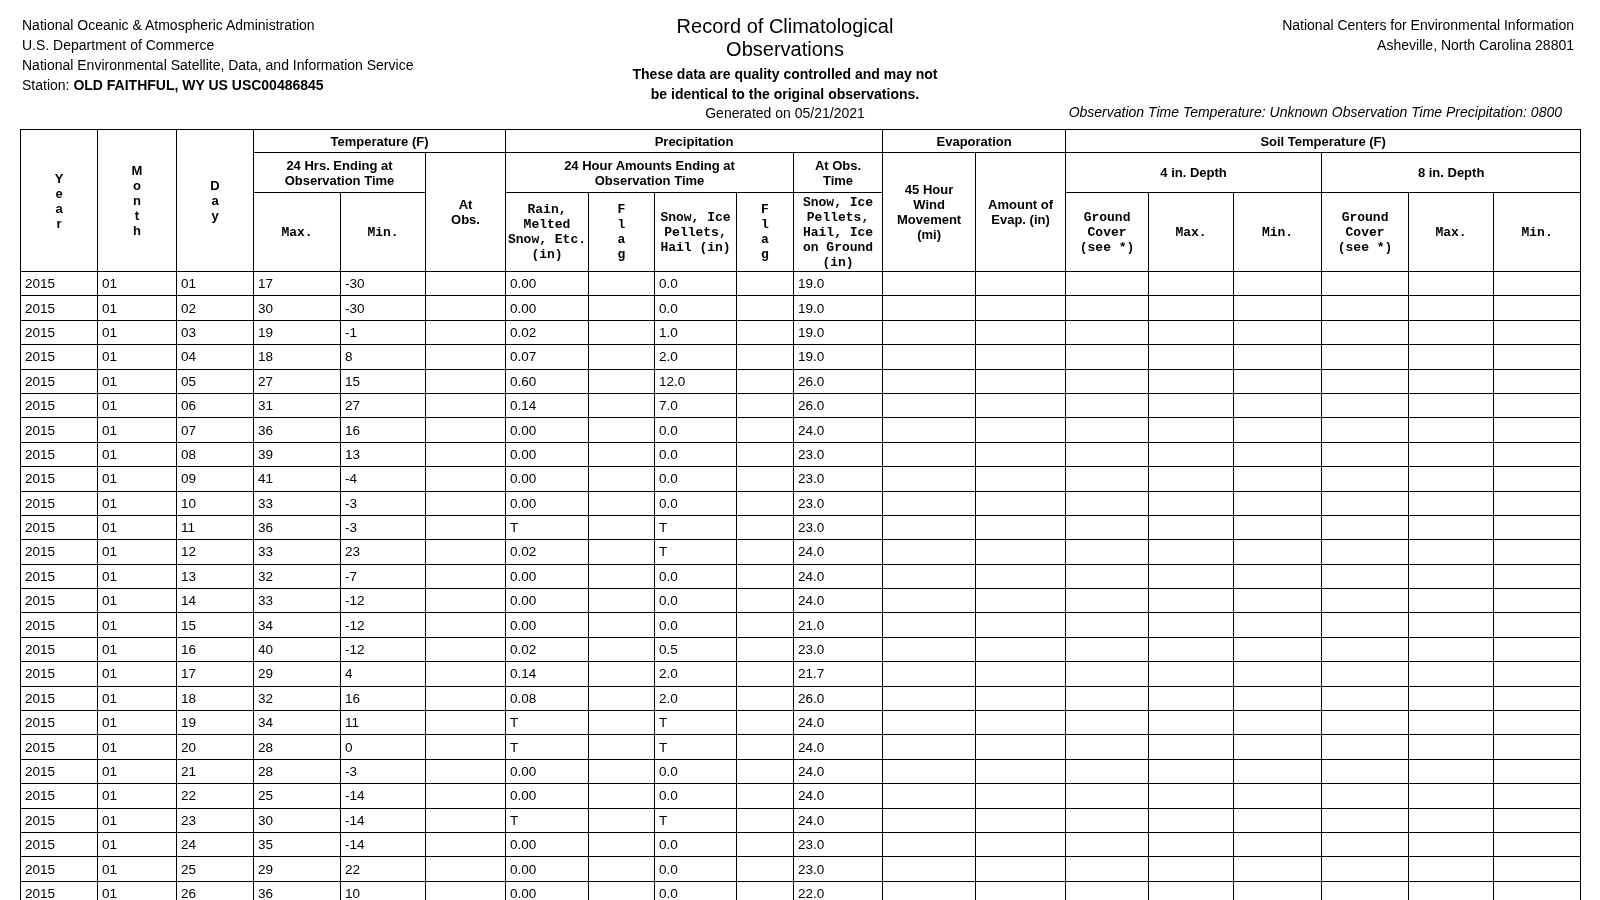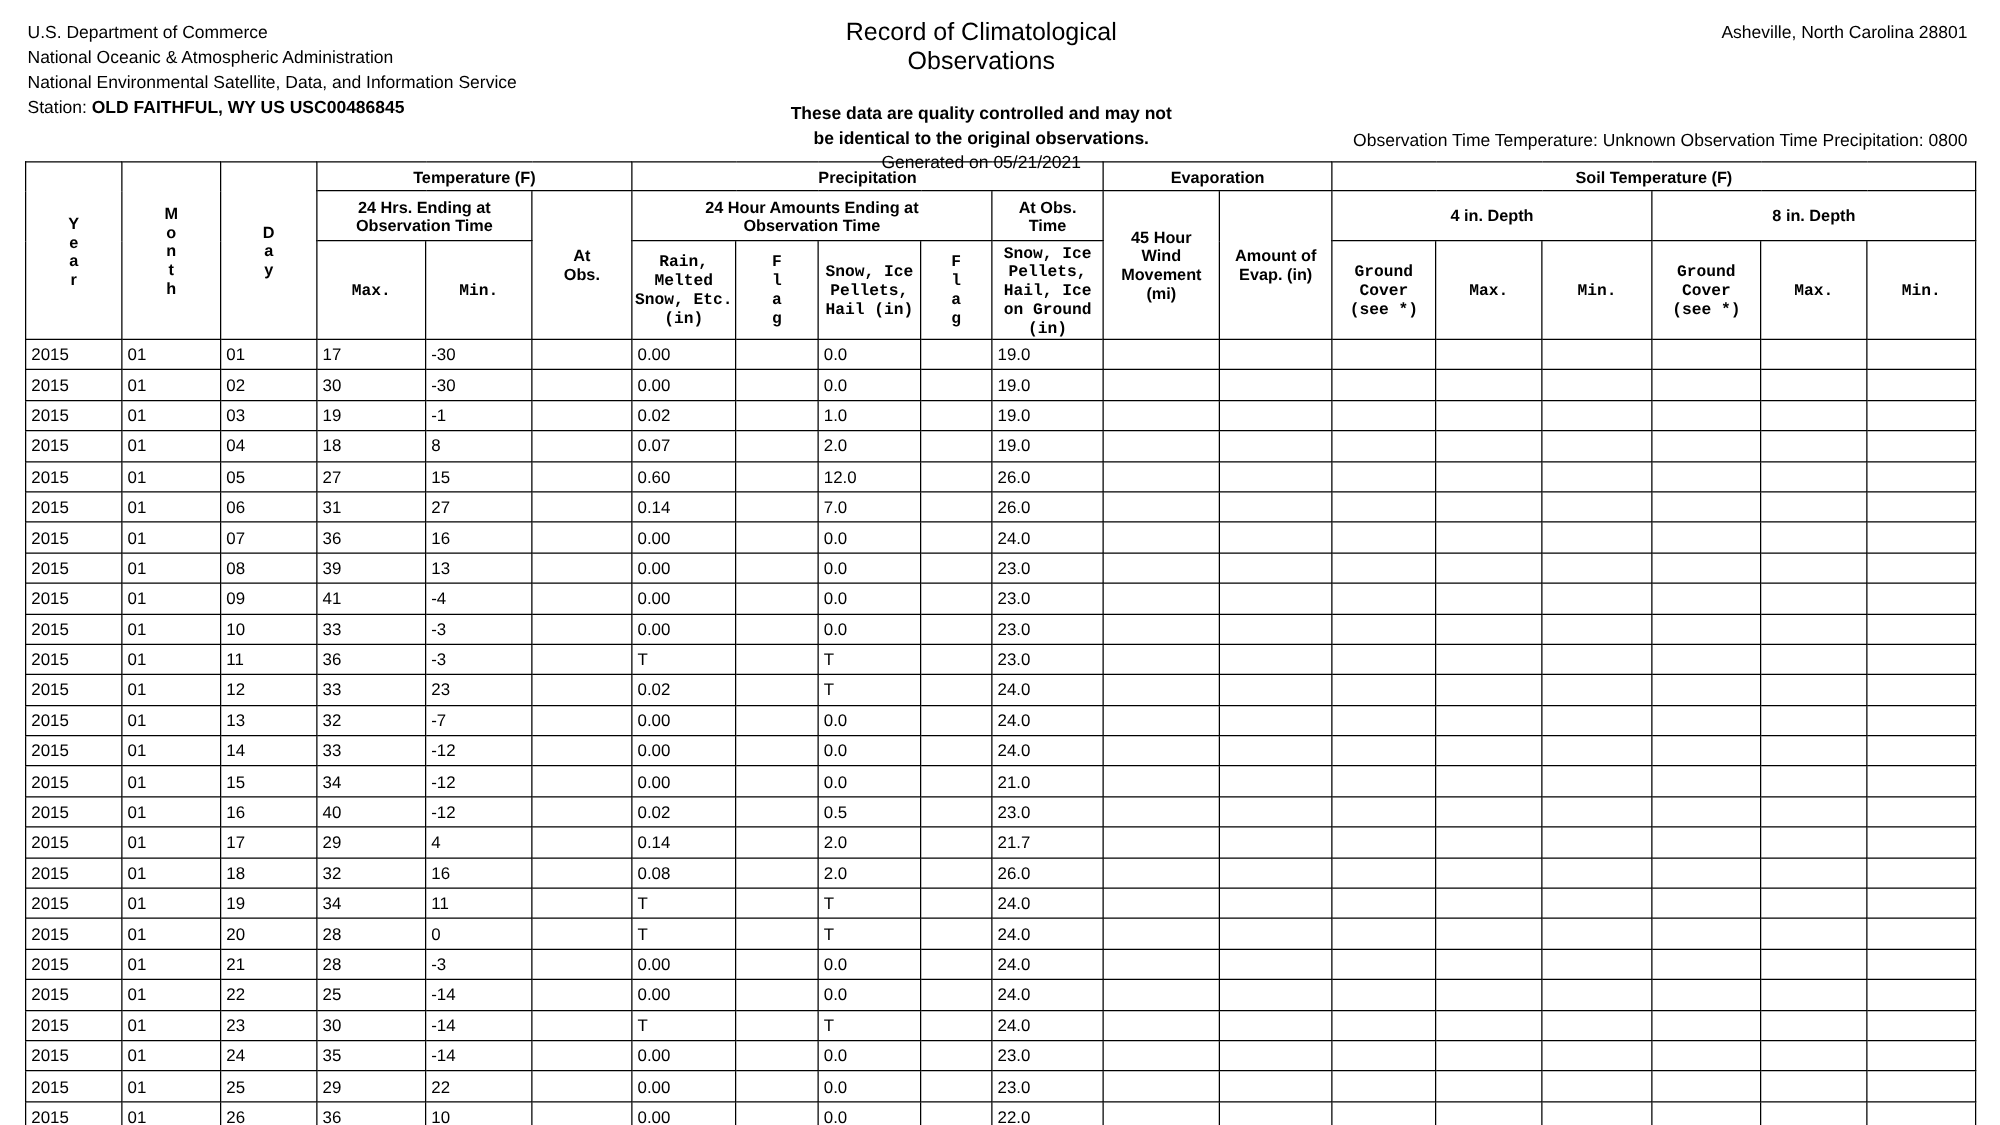--- a/index.html
+++ b/index.html
@@ -35,41 +35,42 @@
     font-size: 20px;
     font-weight: normal;
     line-height: 23px;
     white-space: pre-line;
   }
   .subtitle {
     font-size: 14px;
     font-weight: bold;
     line-height: 20px;
     white-space: pre-line;
-    margin-top: 19px;
+    margin-top: 3px;
   }
   .generated {
     font-size: 14px;
     line-height: 19px;
   }
   .hdr-right {
     position: absolute;
     right: 26px;
     top: 15px;
     font-size: 14px;
     line-height: 20px;
     text-align: right;
     white-space: nowrap;
   }
   .obs-times {
     position: absolute;
-    right: 26px;
+    right: 38px;
     top: 104px;
     font-size: 14px;
     white-space: nowrap;
+    font-style: italic;
   }
   
   table.obs-table {
     position: absolute;
     left: 20px;
     top: 129px;
     width: 1561px;
     border-collapse: collapse;
     table-layout: fixed;
   }
@@ -98,35 +99,36 @@
     padding-left: 4px;
     white-space: nowrap;
   }
 </style>
 </head>
 <body>
 
 <div class="page">
 
   <div class="hdr-left">
+    <div>National Oceanic &amp; Atmospheric Administration</div>
     <div>U.S. Department of Commerce</div>
-    <div>National Oceanic &amp; Atmospheric Administration</div>
     <div>National Environmental Satellite, Data, and Information Service</div>
     <div class="station"><span>Station: </span><b>OLD FAITHFUL, WY US USC00486845</b></div>
   </div>
 
   <div class="hdr-center">
     <div class="title">Record of Climatological
 Observations</div>
     <div class="subtitle">These data are quality controlled and may not
 be identical to the original observations.</div>
     <div class="generated">Generated on 05/21/2021</div>
   </div>
 
   <div class="hdr-right">
+    <div>National Centers for Environmental Information</div>
     <div>Asheville, North Carolina 28801</div>
   </div>
 
   <div class="obs-times">Observation Time Temperature: Unknown Observation Time Precipitation: 0800</div>
 
   <table class="obs-table">
     <colgroup>
       <col style="width:77px">
         <col style="width:79px">
         <col style="width:77px">

